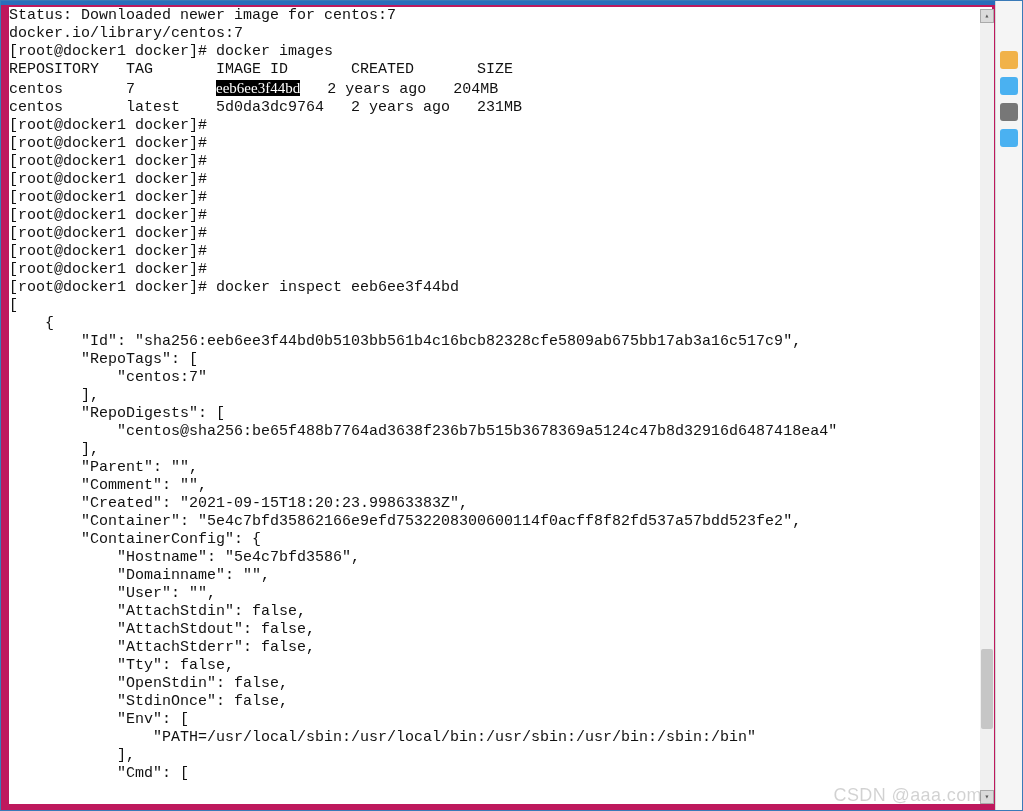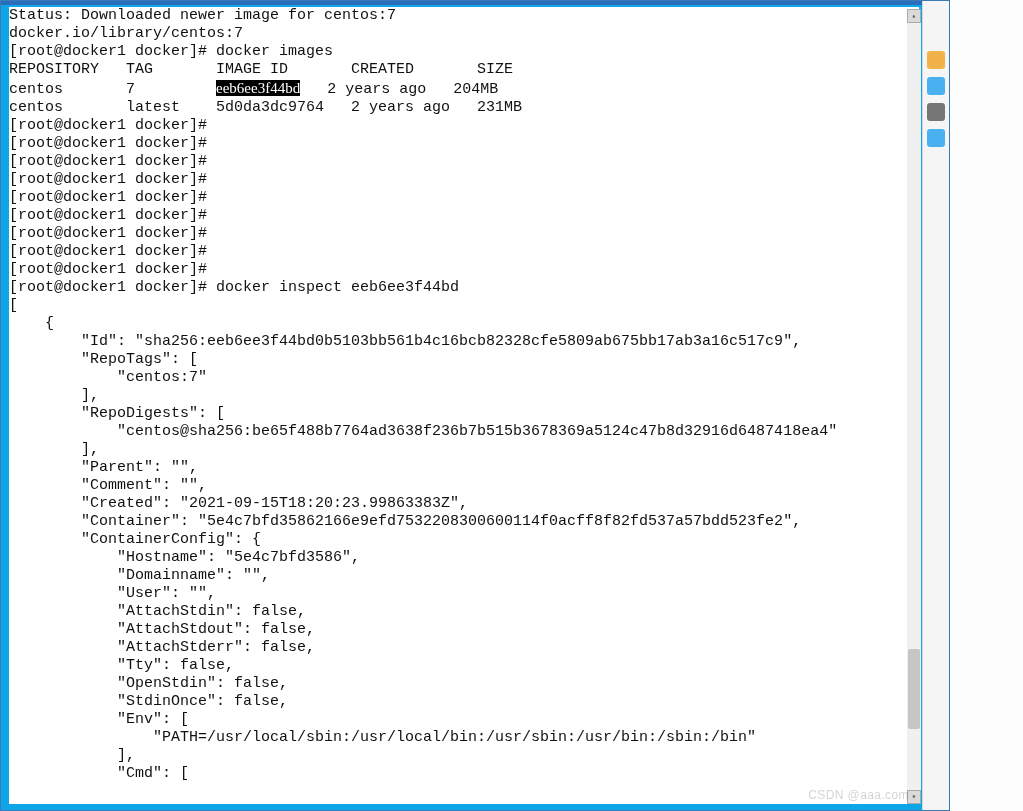--- a/index.html
+++ b/index.html
@@ -8,25 +8,25 @@
     width: 1023px;
     height: 811px;
     overflow: hidden;
     font-family: "Courier New", monospace;
     font-size: 15px;
     line-height: 18px;
     background: #fdfdfd;
   }
   .frame {
     position: relative;
-    width: 950px;
+    width: 1023px;
     height: 811px;
     box-sizing: border-box;
     border: 1px solid #3a7ab8;
-    background: #0ea5e9;
+    background: #be185d;
   }
   .titlebar {
     height: 4px;
     background: #2a6ebb;
   }
   .terminal {
     position: absolute;
     top: 6px;
     left: 8px;
     right: 30px;
@@ -87,21 +87,21 @@
   }
   .ic.a { background:#f1b24a; margin-top:50px;}
   .ic.b { background:#4ab1f1;}
   .ic.c { background:#777;}
   .ic.d { background:#4ab1f1;}
   .watermark {
     position: absolute;
     right: 40px;
     bottom: 6px;
     font-family: sans-serif;
-    font-size: 12px;
+    font-size: 18px;
     color: rgba(0,0,0,0.18);
     letter-spacing: 0.4px;
   }
   .line { display:block; }
 </style>
 </head>
 <body>
 
 <div class="frame">
   <div class="titlebar"></div>

